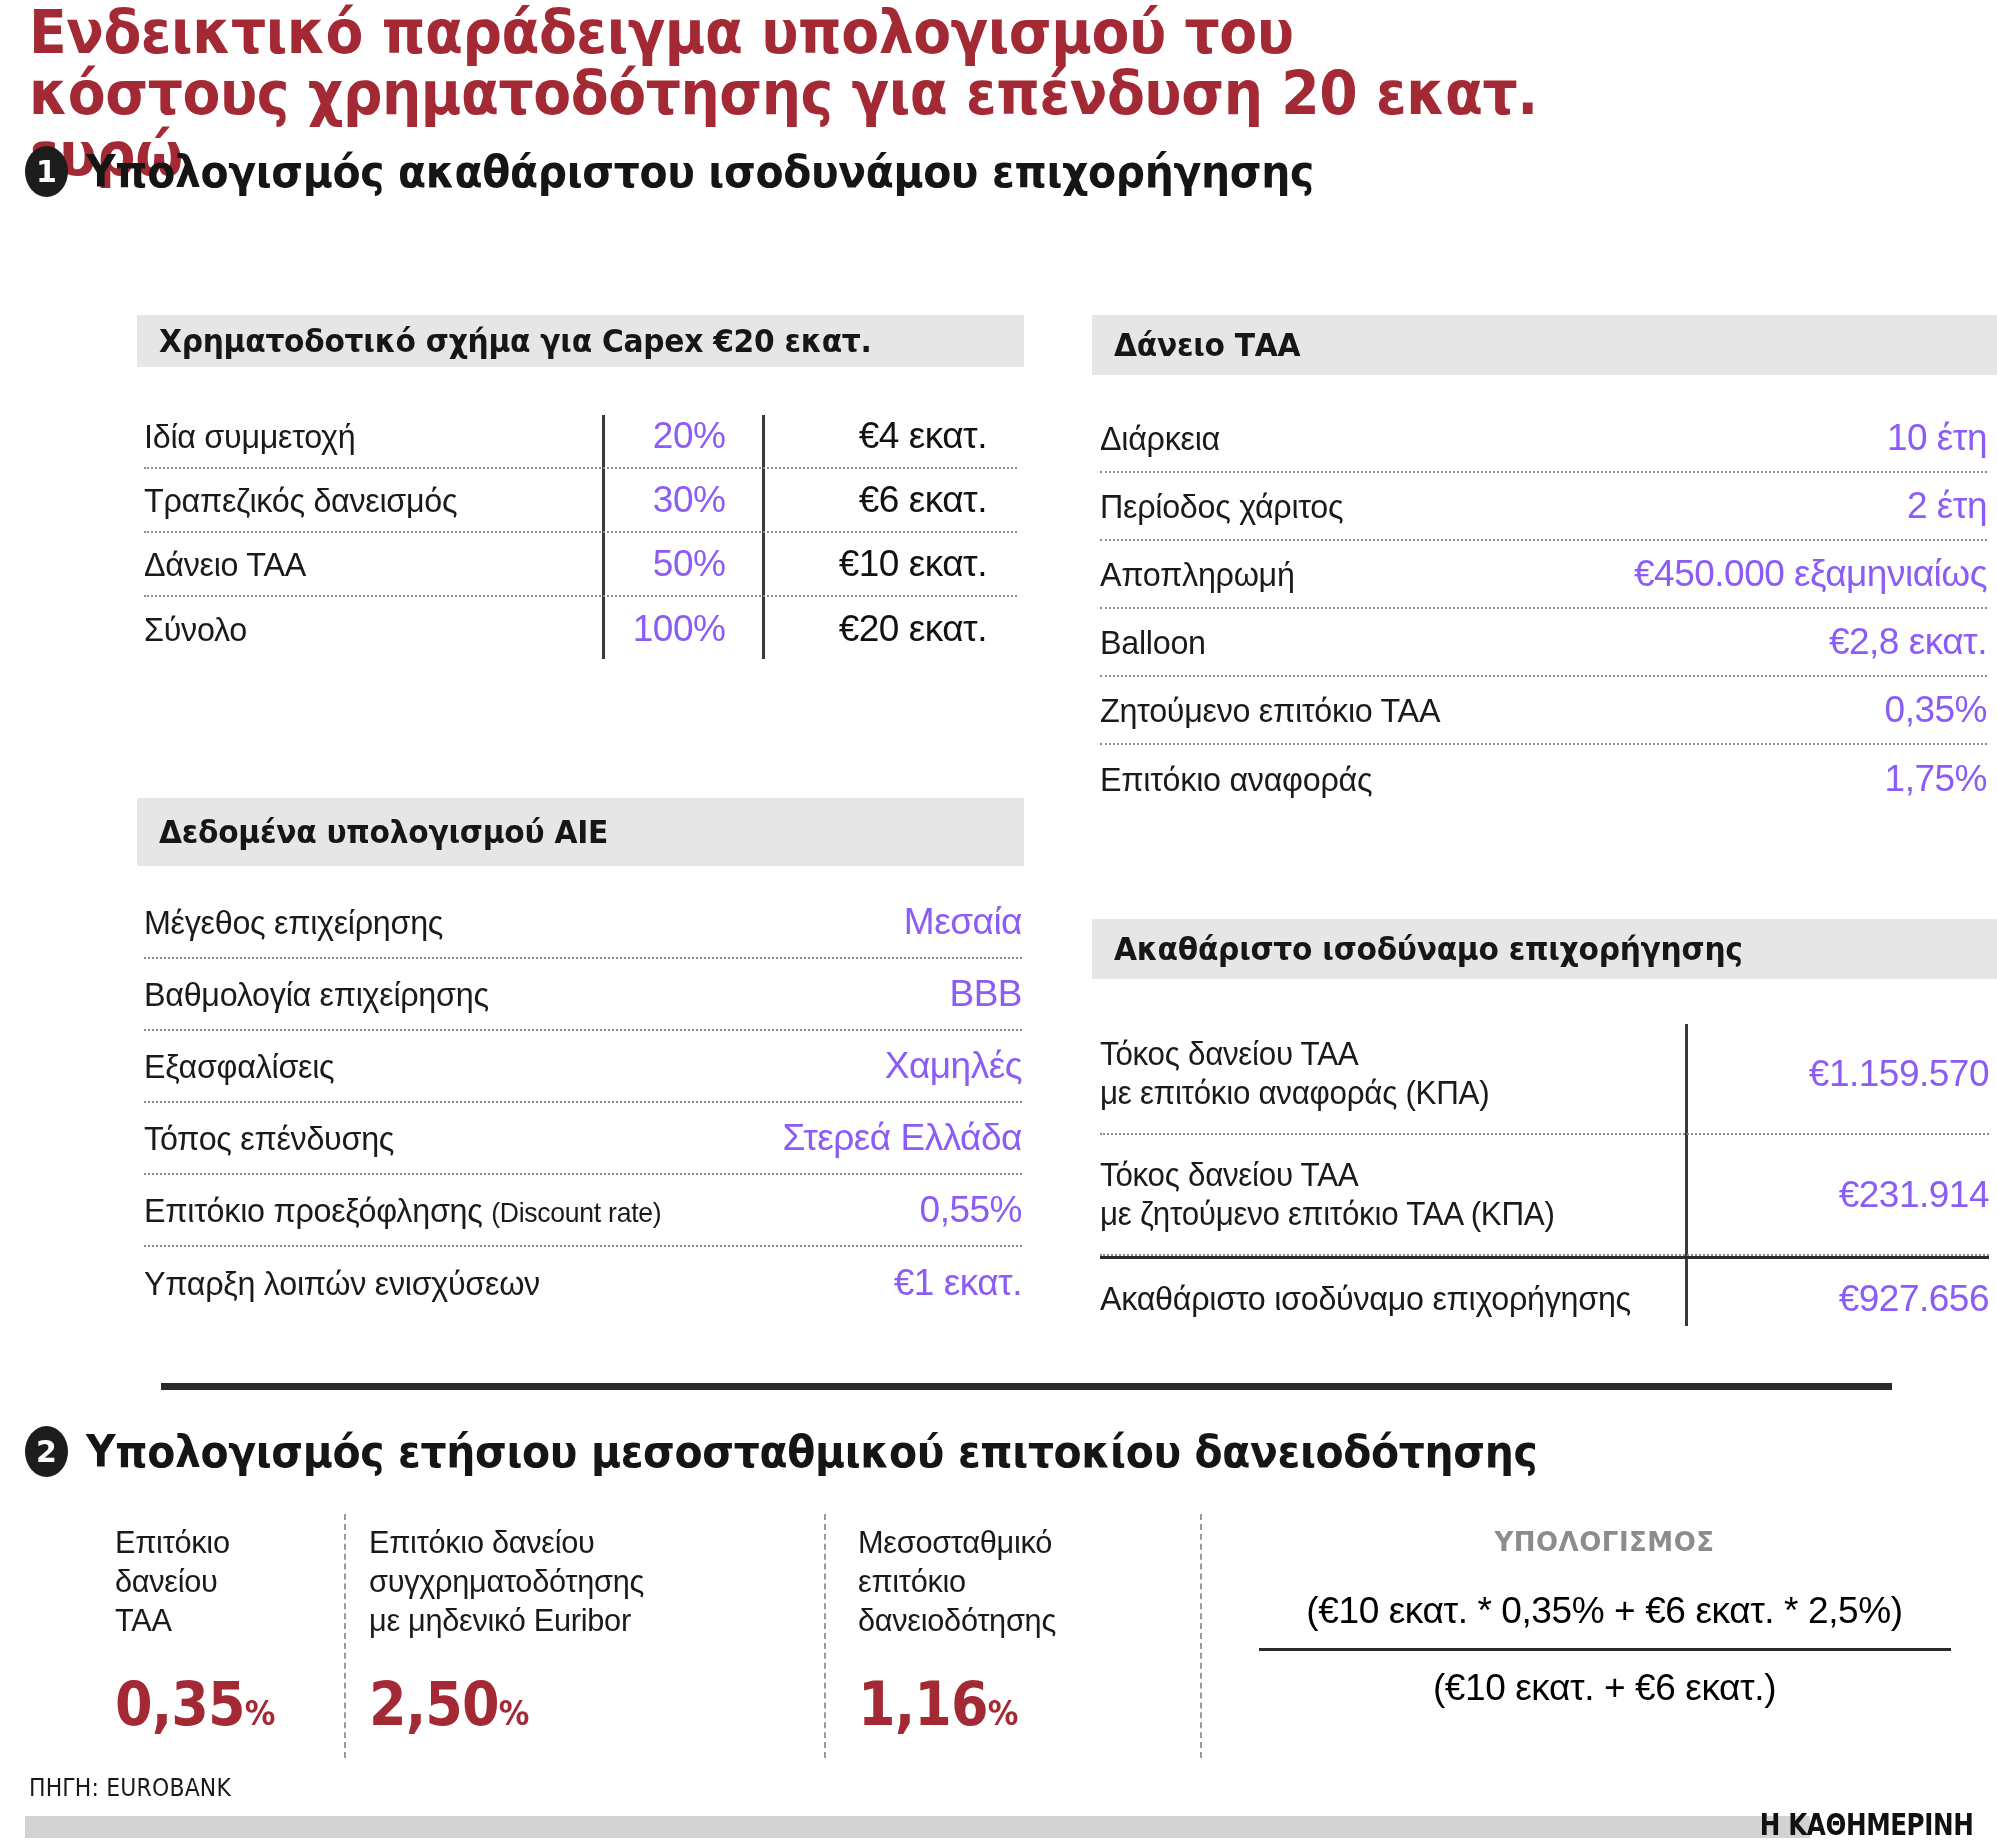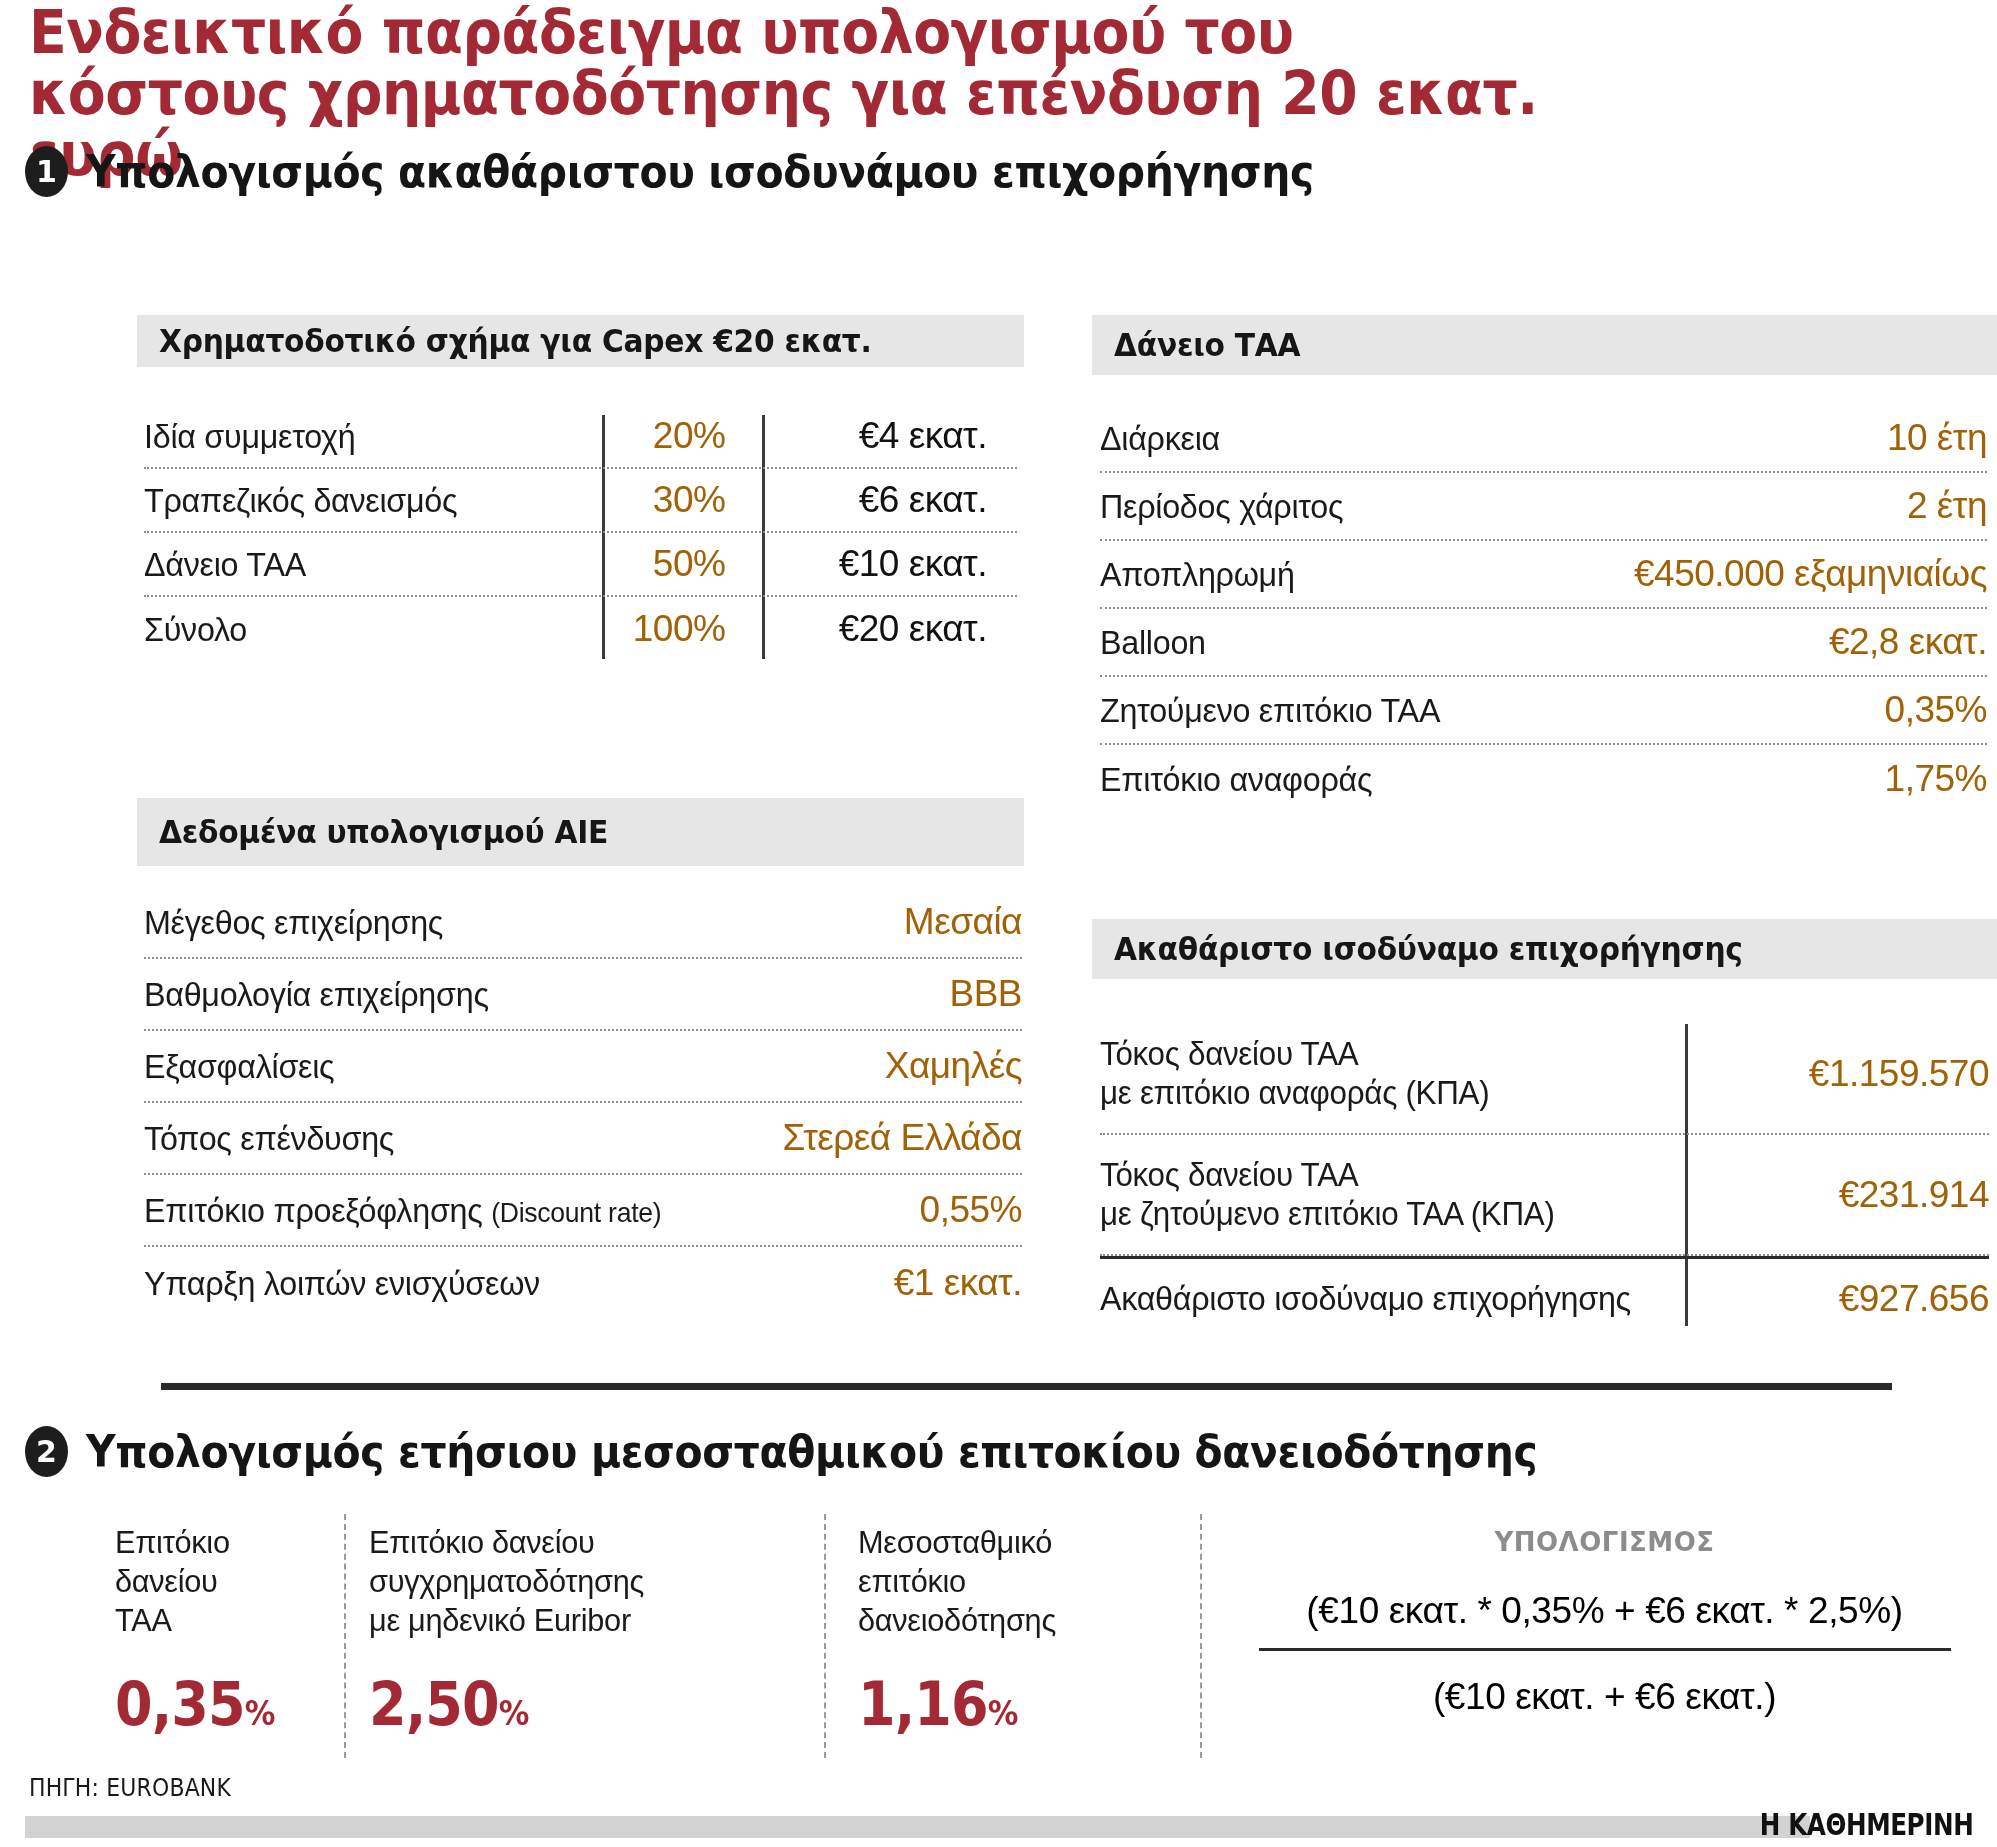--- a/index.html
+++ b/index.html
@@ -83,21 +83,21 @@
     white-space: nowrap;
     transform: scaleX(0.95);
     transform-origin: left center;
   }
   .lbl.two-line { white-space: normal; line-height: 1.18; font-size: 33px; }
   .lbl .small { font-size: 28px; }
   .val {
     font-family: "Liberation Sans", sans-serif;
     font-weight: 400;
     font-size: 37px;
-    color: #a16207;
+    color: #8b5cf6;
     letter-spacing: -0.5px;
     white-space: nowrap;
     text-align: right;
   }
 
   
   .t-scheme .row { height: 64px; }
   .t-scheme .c1 { width: 458px; flex: 0 0 458px; }
   .t-scheme .c2 { width: 141px; flex: 0 0 141px; text-align: right; padding-right: 17.6px; }
   .t-scheme .c3 { width: 244px; flex: 0 0 244px; text-align: right; color:#111; padding-left: 21.5px;}
@@ -351,21 +351,21 @@
     <div class="s2-label" style="white-space:pre-line;">Μεσοσταθμικό
 επιτόκιο
 δανειοδότησης</div>
     <div class="s2-value" style="margin-top:29px;"><span>1,16</span><span class="pct">%</span></div>
   </div>
 
   <div class="calc" style="left:1229px; top:1527px; width:751px;">
     <div class="calc-title">ΥΠΟΛΟΓΙΣΜΟΣ</div>
     <div class="calc-num" style="margin-top:33px;">(€10 εκατ. * 0,35% + €6 εκατ. * 2,5%)</div>
     <div class="calc-bar" style="width:692px;"></div>
-    <div class="calc-den" style="margin-top:25px;">(€10 εκατ. + €6 εκατ.)</div>
+    <div class="calc-den" style="margin-top:16px;">(€10 εκατ. + €6 εκατ.)</div>
   </div>
 
   <div class="src" style="left:29px; top:1773px;">ΠΗΓΗ: EUROBANK</div>
   <div class="foot-bar" style="left:25px; top:1816px; width:1785px; height:21.5px;"></div>
   <div class="brand" style="right:23.4px; top:1807px;">Η ΚΑΘΗΜΕΡΙΝΗ</div>
 
 </div>
 
 
 </body></html>

